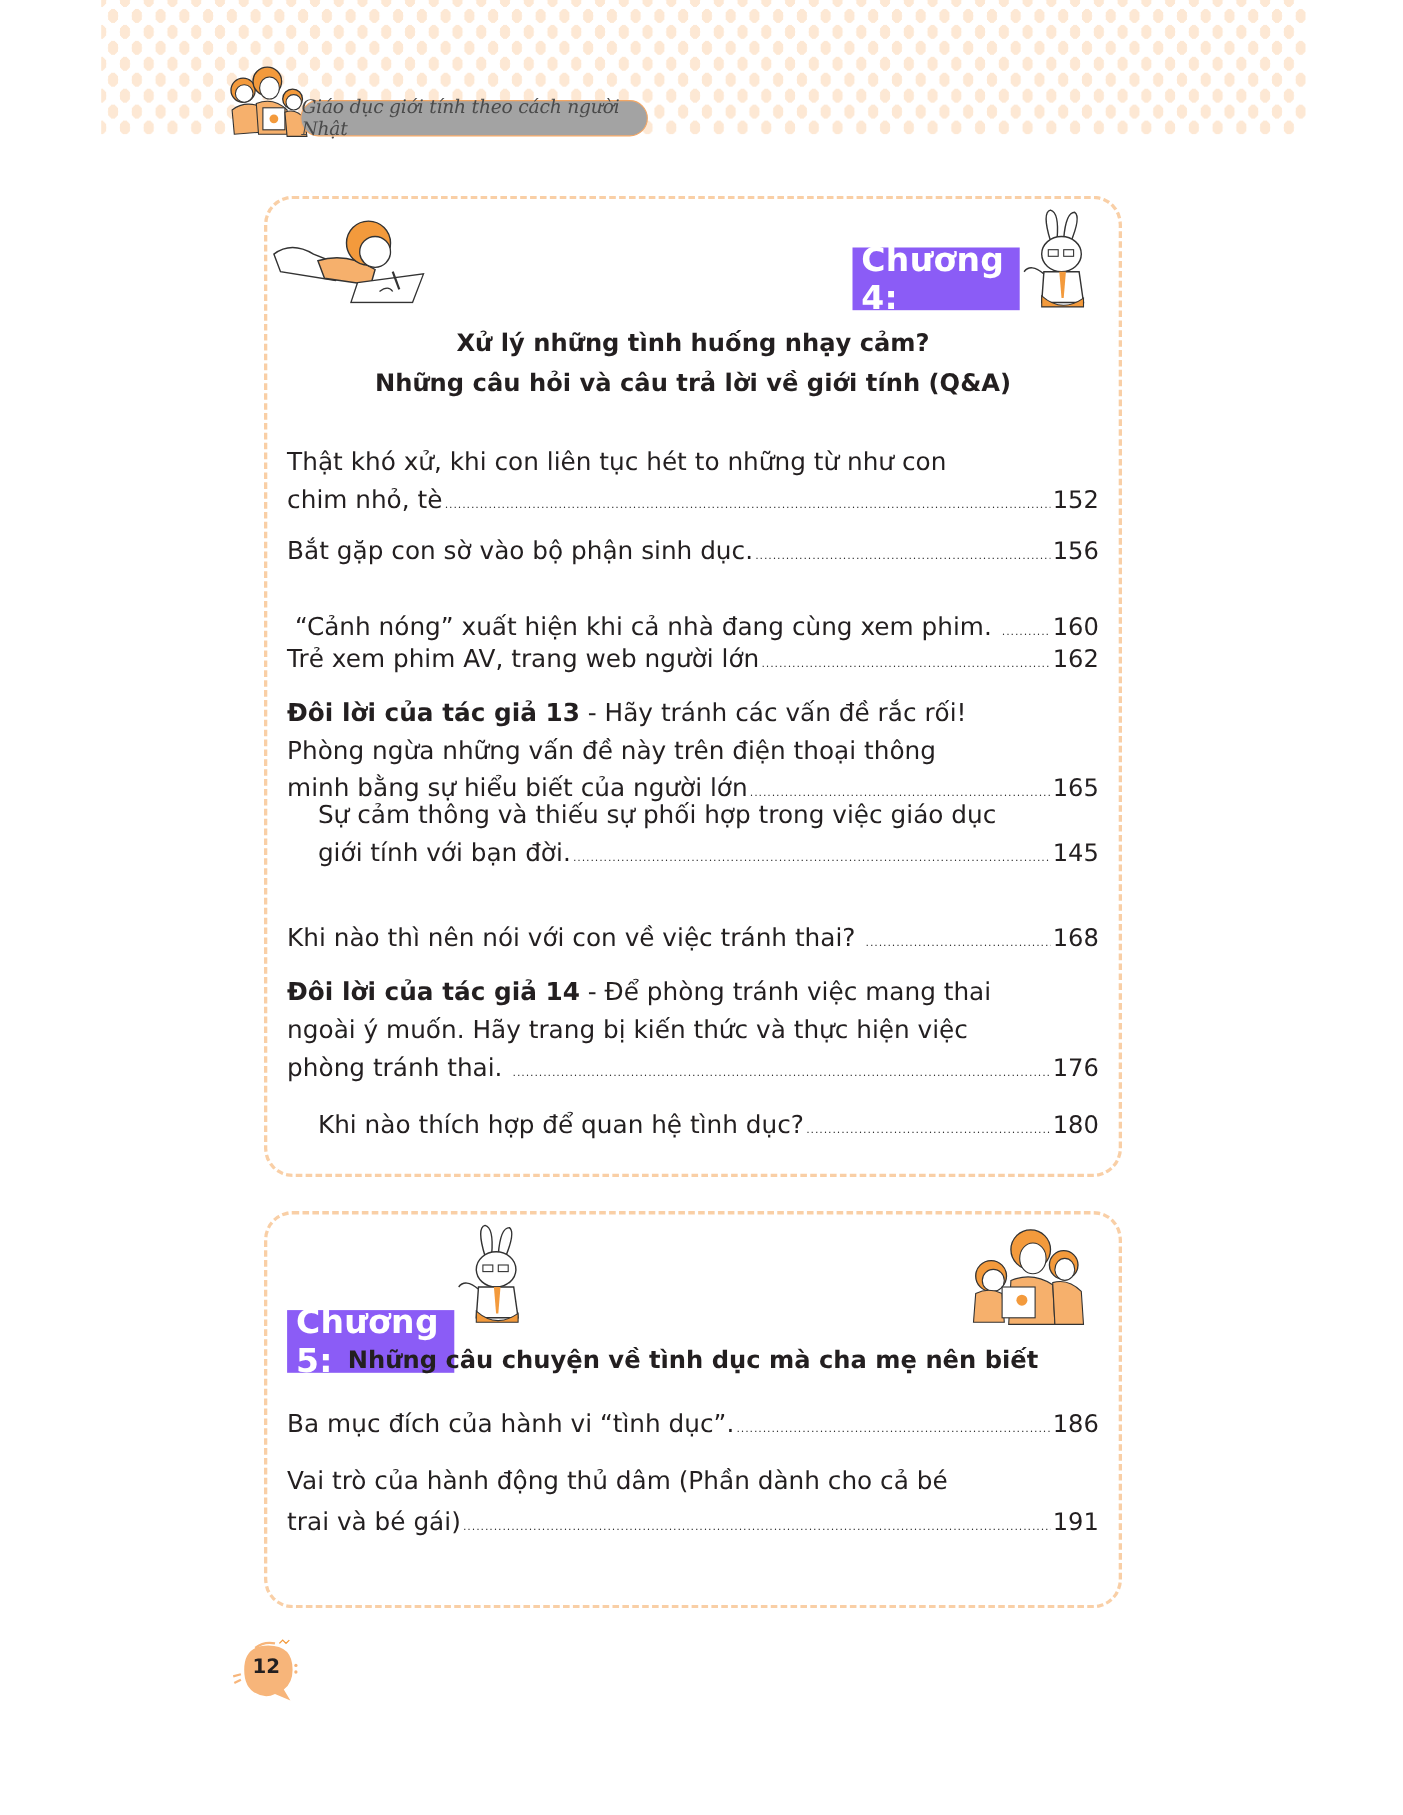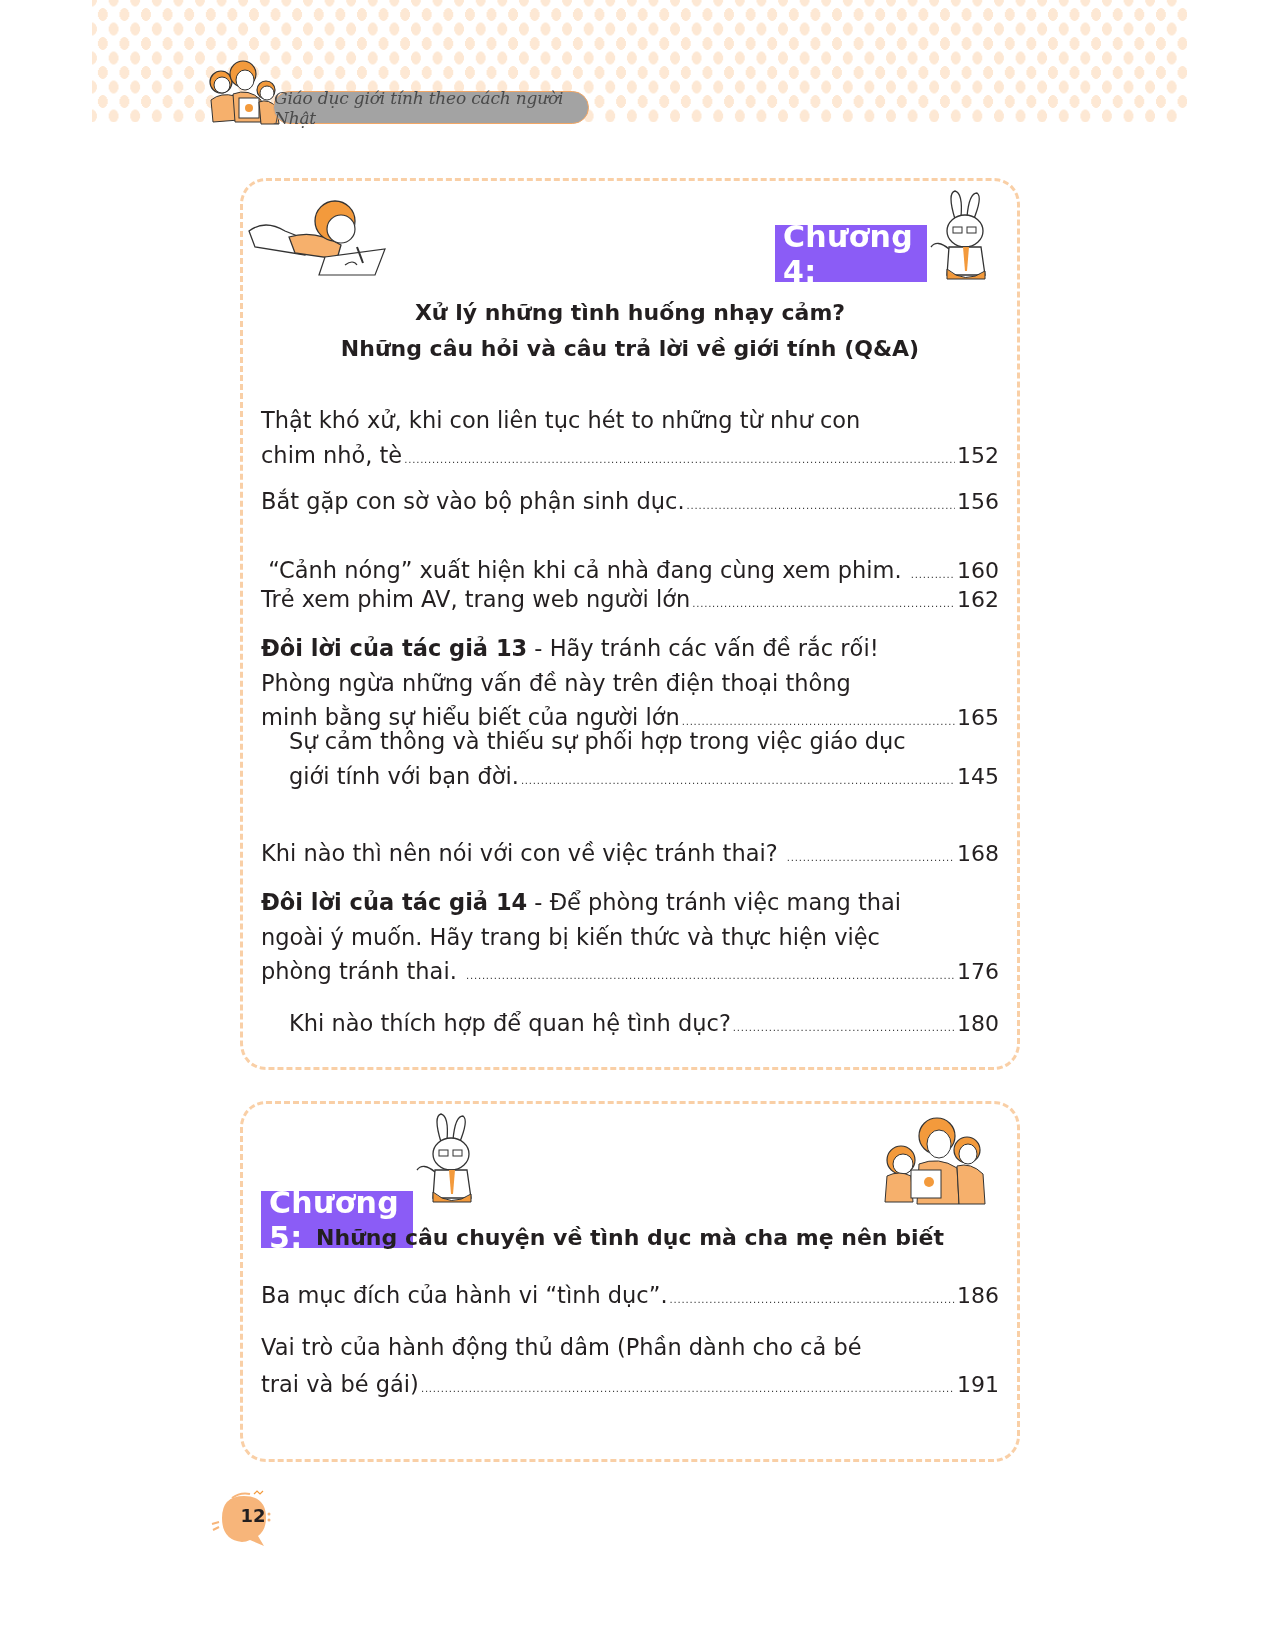--- a/index.html
+++ b/index.html
@@ -22,21 +22,21 @@
   .badge5{left:18px;top:44px;width:152px;height:57px;margin-top:43px;}
   .art{position:absolute;}
   .section-title{position:absolute;left:0;right:0;text-align:center;font-weight:bold;font-size:22px;line-height:36px;color:#231f20;}
   .entry{position:absolute;left:18px;right:18px;font-size:22.5px;line-height:34.5px;color:#231f20;}
   .entry .line{display:flex;align-items:baseline;white-space:nowrap;}
   .entry .lead{flex:1;overflow:hidden;white-space:nowrap;margin:0 2px;}
   .entry .lead::after{content:"..................................................................................................................................................................................................................................................................................................";font-size:10px;letter-spacing:0.8px;color:#333;}
   .entry .page{font-size:22px;}
   .bold{font-weight:bold;}
   .page-badge{position:absolute;left:210px;top:1490px;width:66px;height:60px;}
-  .page-num{position:absolute;left:222px;top:1505px;width:40px;text-align:center;font-weight:bold;font-size:18px;color:#231f20;padding-left:11px;}
+  .page-num{position:absolute;left:222px;top:1505px;width:40px;text-align:center;font-weight:bold;font-size:18px;color:#231f20;}
 </style>
 </head>
 <body>
 
 <div class="dots"></div>
 
 <svg class="header-art" viewBox="0 0 80 68">
   <circle cx="16" cy="22" r="11" fill="#f39a3c" stroke="#333" stroke-width="1.2"></circle>
   <circle cx="17" cy="25" r="8" fill="#fff" stroke="#333" stroke-width="1"></circle>
   <circle cx="38" cy="14" r="13" fill="#f39a3c" stroke="#333" stroke-width="1.2"></circle>

